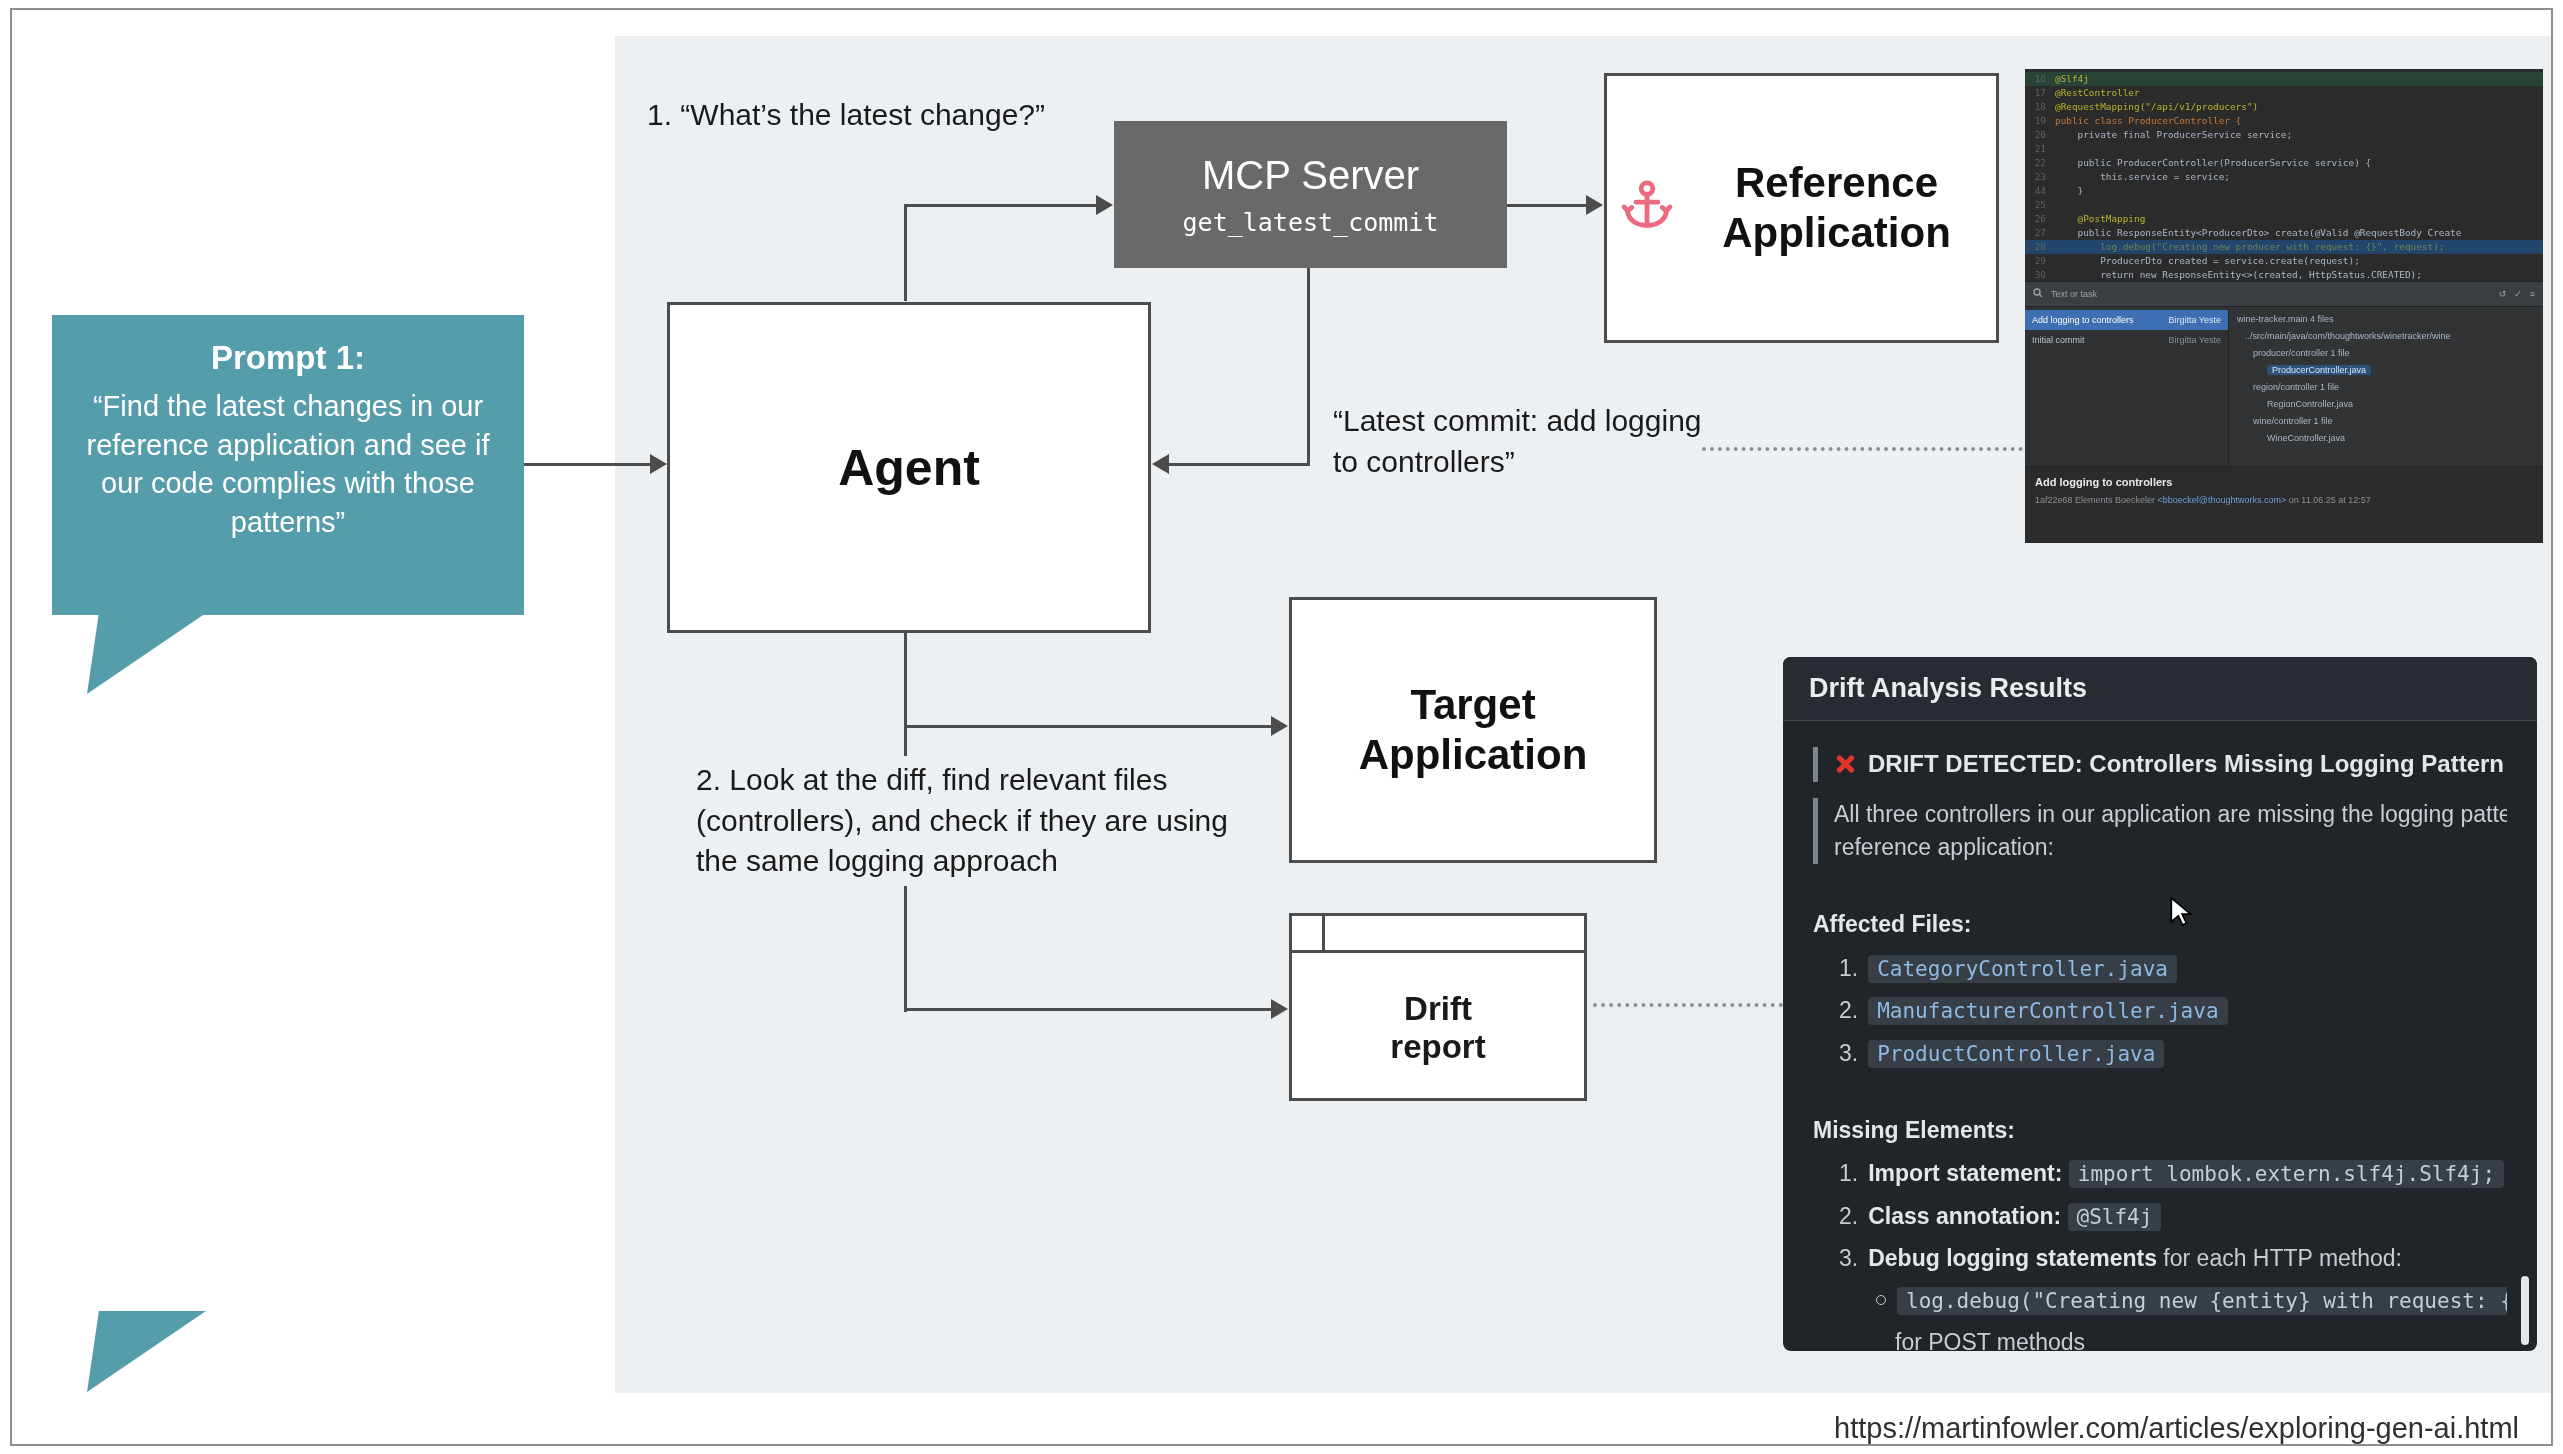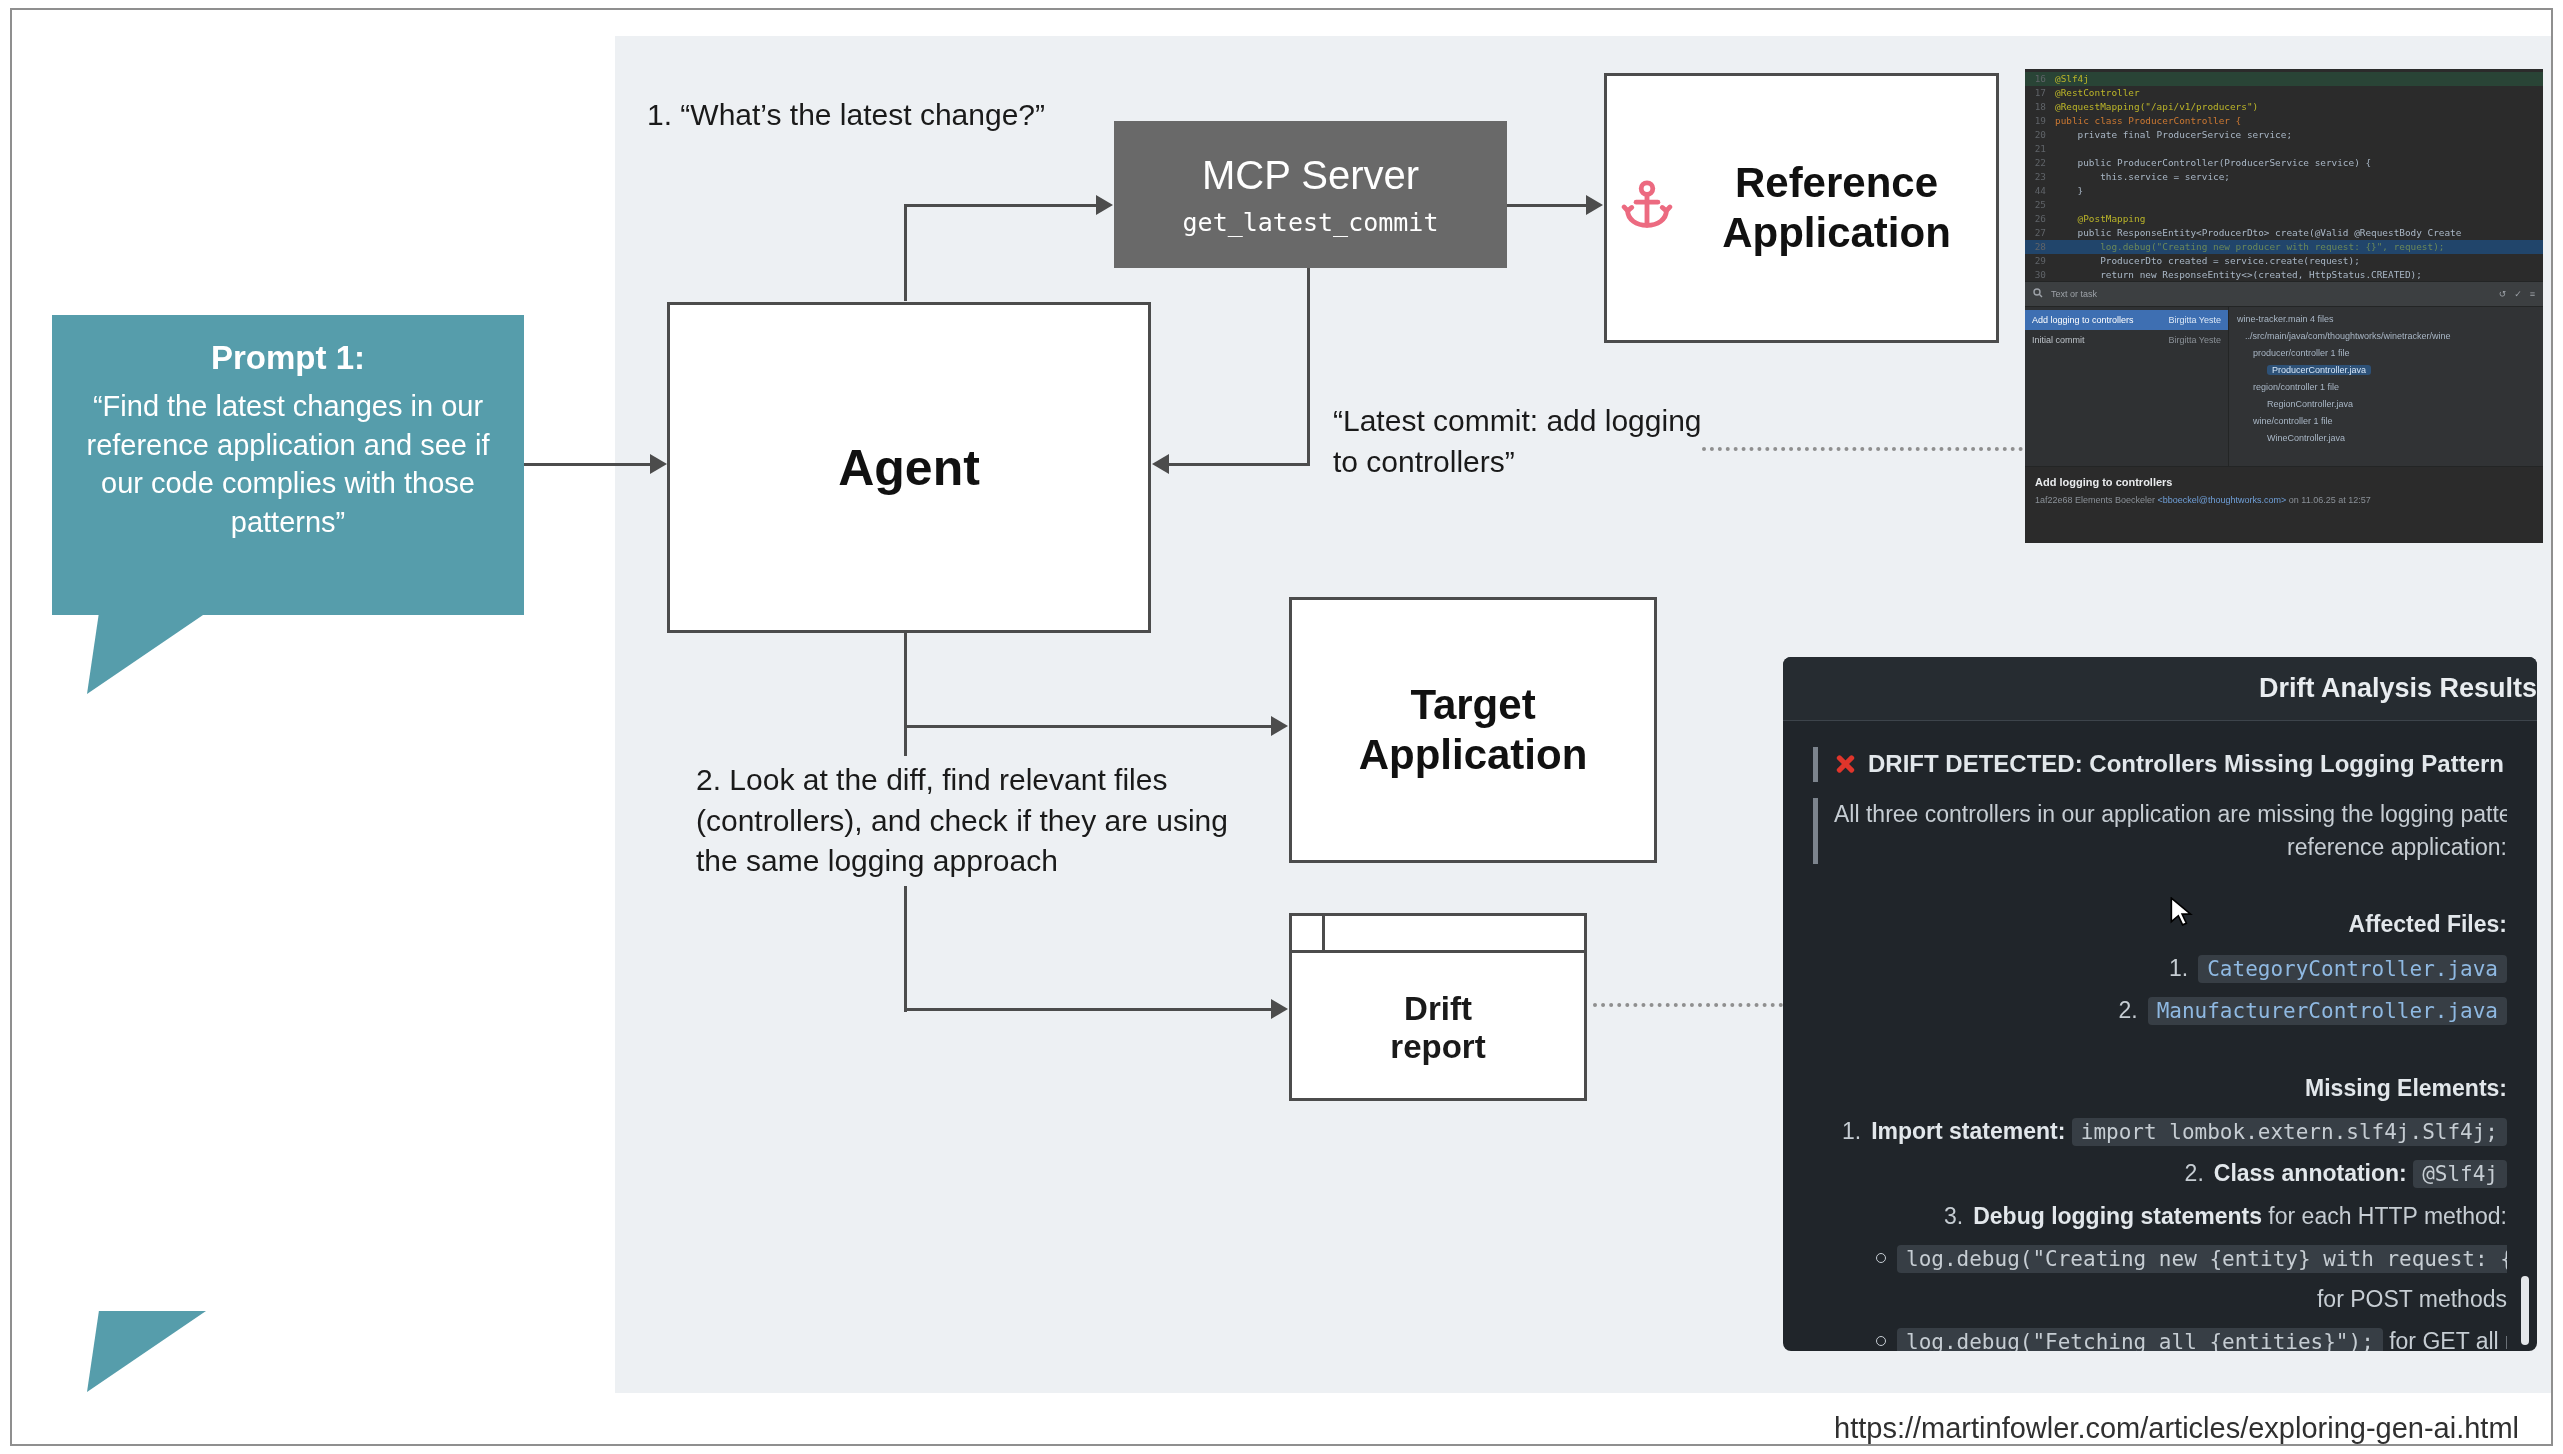--- a/index.html
+++ b/index.html
@@ -57,21 +57,21 @@
   .git-right{flex:1;background:#313335;padding:4px 8px;font-family:"Liberation Sans",sans-serif;font-size:9px;color:#a9b7c6;box-sizing:border-box;}
   .trow{height:17px;line-height:17px;white-space:nowrap;overflow:hidden;}
   .ind1{padding-left:8px;} .ind2{padding-left:16px;} .ind3{padding-left:30px;}
   .tchip{background:#2d5177;color:#d6e6f8;padding:0 5px;border-radius:3px;}
   .ide-footer{height:77px;background:#2b2b2b;border-top:1px solid #232525;padding:9px 10px;font-family:"Liberation Sans",sans-serif;box-sizing:border-box;}
   .ftitle{color:#e9ebed;font-weight:bold;font-size:11px;margin-bottom:7px;}
   .fmeta{font-size:9px;color:#8a9097;white-space:nowrap;overflow:hidden;}
   .fmeta .femail{color:#6f9fd8;}
 
   
-  .dpanel{position:absolute;left:1783px;top:657px;width:754px;height:694px;background:#20252a;border-radius:8px;overflow:hidden;color:#c6cdd3;text-align:right;}
+  .dpanel{position:absolute;left:1783px;top:657px;width:754px;height:694px;background:#20252a;border-radius:8px;overflow:hidden;color:#c6cdd3;}
   .dp-header{height:63px;line-height:63px;background:#262c31;border-bottom:1px solid #3d444b;padding-left:26px;font-size:27px;font-weight:bold;color:#e9edf0;}
   .dp-body{padding:26px 30px;font-size:23px;line-height:1.45;}
   .dp-quote{border-left:5px solid #7c848d;padding-left:16px;}
   .dp-alert{display:flex;align-items:center;gap:12px;font-weight:bold;color:#e2e7eb;font-size:24px;}
   .red-x{display:inline-block;width:22px;height:22px;position:relative;flex:none;}
   .red-x::before,.red-x::after{content:"";position:absolute;left:9px;top:0;width:5px;height:22px;background:#e0352b;border-radius:2px;}
   .red-x::before{transform:rotate(45deg);} .red-x::after{transform:rotate(-45deg);}
   .dp-summary{margin-top:16px;}
   .nowrap{white-space:nowrap;overflow:hidden;}
   .dp-h{font-weight:bold;color:#e2e7eb;margin-top:44px;margin-bottom:10px;}
@@ -277,20 +277,21 @@
         <span class="red-x"></span>
         <span>DRIFT DETECTED: Controllers Missing Logging Pattern</span>
       </div>
       <div class="dp-quote dp-summary">
         <div class="nowrap">All three controllers in our application are missing the logging pattern that w</div>
         <div class="nowrap">reference application:</div>
       </div>
       <div class="dp-h">Affected Files:</div>
       <div class="dp-li"><span class="num">1.</span><span class="chip blue">CategoryController.java</span></div>
       <div class="dp-li"><span class="num">2.</span><span class="chip blue">ManufacturerController.java</span></div>
+      <div class="dp-li"><span class="num">3.</span><span class="chip blue">ProductController.java</span></div>
       <div class="dp-h">Missing Elements:</div>
       <div class="dp-li"><span class="num">1.</span><span class="blb">Import statement:</span> <span class="chip">import lombok.extern.slf4j.Slf4j;</span></div>
       <div class="dp-li"><span class="num">2.</span><span class="blb">Class annotation:</span> <span class="chip">@Slf4j</span></div>
       <div class="dp-li"><span class="num">3.</span><span class="blb">Debug logging statements</span><span> for each HTTP method:</span></div>
       <div class="dp-sub"><span class="odot"></span><span class="chip">log.debug("Creating new {entity} with request: {</span></div>
       <div class="dp-sub2">for POST methods</div>
       <div class="dp-sub"><span class="odot"></span><span class="chip">log.debug("Fetching all {entities}");</span><span> for GET all me</span></div>
 
     </div>
     <div class="dscroll"></div>

